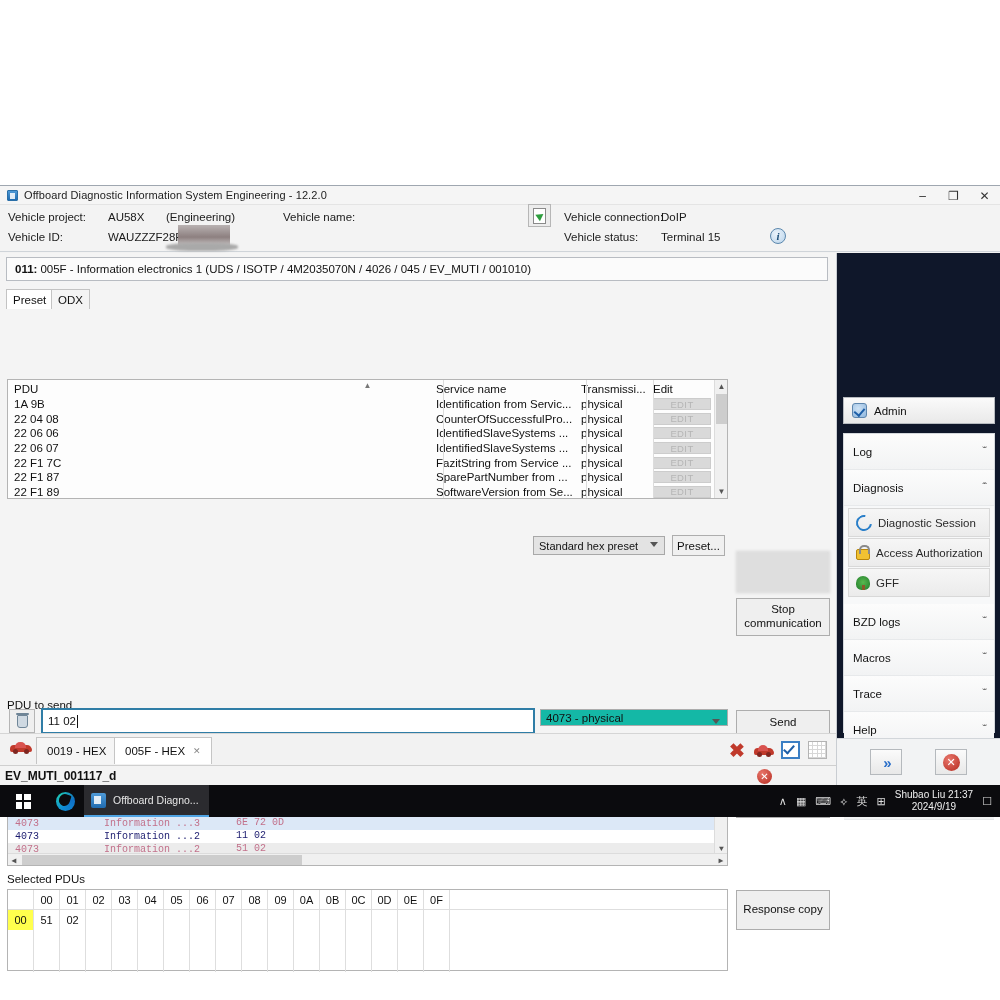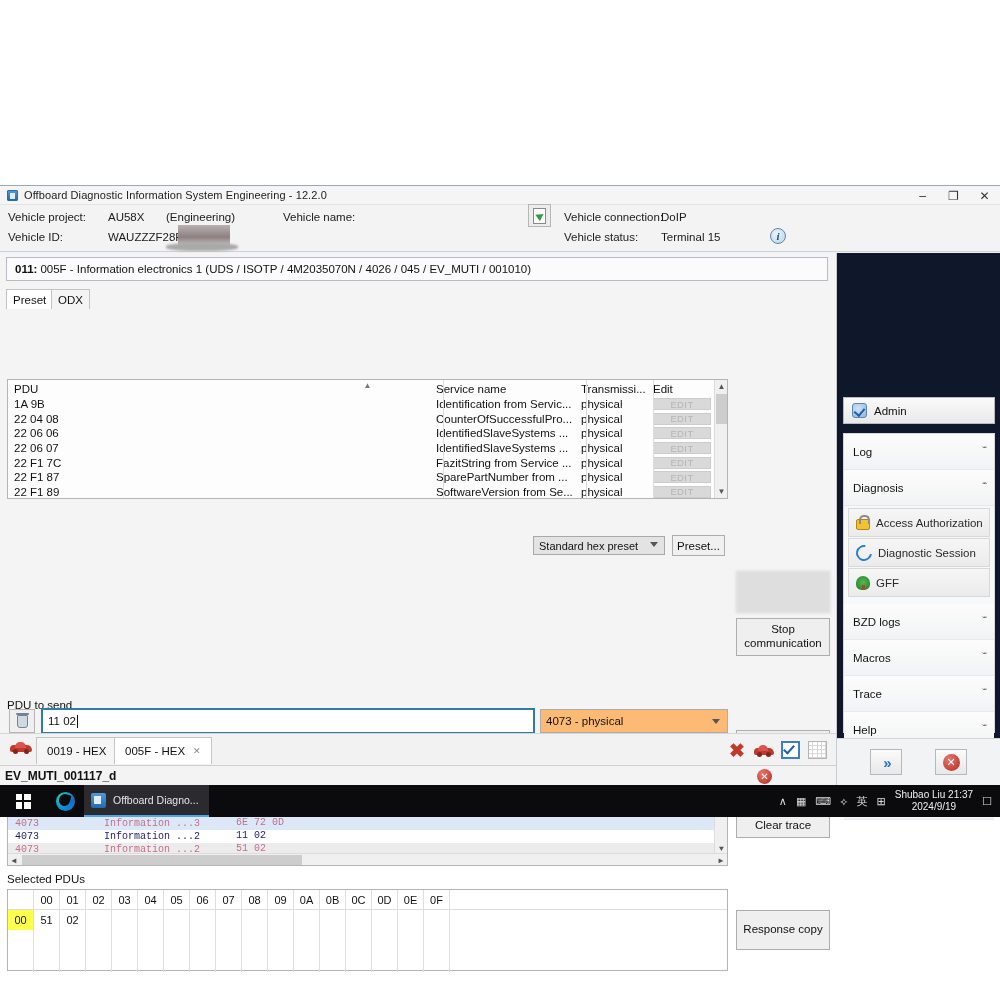--- a/index.html
+++ b/index.html
@@ -198,21 +198,21 @@
 
   .scroll-nub {
     position:absolute; left:50%; top:1px; transform:translateX(-50%);
     font-size:8px; color:#777;
   }
 
   
   .btn {
     position: absolute; background: #efefef; border: 1px solid #adadad;
     font-size: 11.5px; color: #111; text-align: center;
-    display: flex; align-items: center; justify-content: center; line-height: 1.2; margin-top: 20px;
+    display: flex; align-items: center; justify-content: center; line-height: 1.2;
   }
   .btn.disabled {
     background: #dedede; border-color: #d3d3d3; color: #d6d6d6;
     filter: blur(1.6px);
   }
   .btn-comm   { left: 736px; top: 298px; width: 94px; height: 42px; }
   .btn-stop   { left: 736px; top: 345px; width: 94px; height: 38px; }
   .btn-send   { left: 736px; top: 457px; width: 94px; height: 26px; }
   .btn-copyt  { left: 736px; top: 509px; width: 94px; height: 24px; }
   .btn-cleart { left: 736px; top: 541px; width: 94px; height: 24px; }
@@ -236,22 +236,22 @@
   .pdu-input {
     position: absolute; left: 41px; top: 455px; width: 494px; height: 26px;
     background: #ffffff; border: 2px solid #2f7da6;
     font-size: 11.5px; color: #111;
     display: flex; align-items: center; padding-left: 5px;
   }
   .caret {
     display: inline-block; width: 1px; height: 13px; background: #111; margin-left: 1px;
   }
   .addr-select {
-    position: absolute; left: 540px; top: 456px; width: 188px; height: 24px;
-    background: #fdba74; border: 1px solid #acacac;
+    position: absolute; left: 540px; top: 456px; width: 188px; height: 17px;
+    background: #14b8a6; border: 1px solid #acacac;
     font-size: 11.5px; color: #111; display: flex; align-items: center; padding-left: 5px;
   }
   .addr-select .chev {
     position: absolute; right: 7px; top: 9px;
     width:0;height:0;border-left:4px solid transparent;border-right:4px solid transparent;border-top:5px solid #555;
   }
 
   
   .trace-lbl { position: absolute; left: 7px; top: 494px; font-size: 11.5px; color: #111; }
   .keepsel {
@@ -829,26 +829,26 @@
           <div class="sec-header">
             <span>Log</span>
             <span class="chev">ˇˇ</span>
           </div>
           <div class="sec-header">
             <span>Diagnosis</span>
             <span class="chev">ˆˆ</span>
           </div>
           <div class="sec-items-wrap">
             <div class="sec-item">
+              <span class="ico ico-refresh"></span>
+              <span>Diagnostic Session</span>
+            </div>
+            <div class="sec-item">
               <span class="ico ico-lock"></span>
               <span>Access Authorization</span>
-            </div>
-            <div class="sec-item">
-              <span class="ico ico-refresh"></span>
-              <span>Diagnostic Session</span>
             </div>
             <div class="sec-item">
               <span class="ico ico-gff"></span>
               <span>GFF</span>
             </div>
           </div>
           <div class="sec-header">
             <span>BZD logs</span>
             <span class="chev">ˇˇ</span>
           </div>

